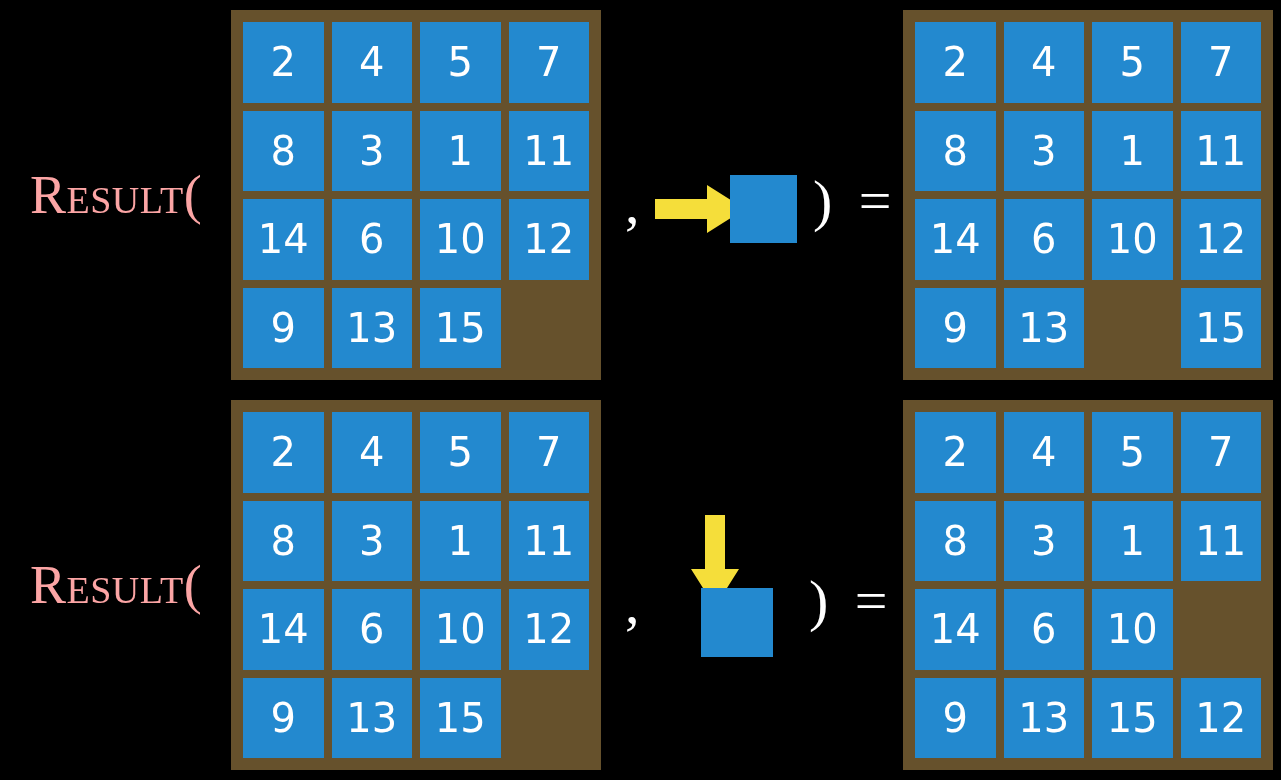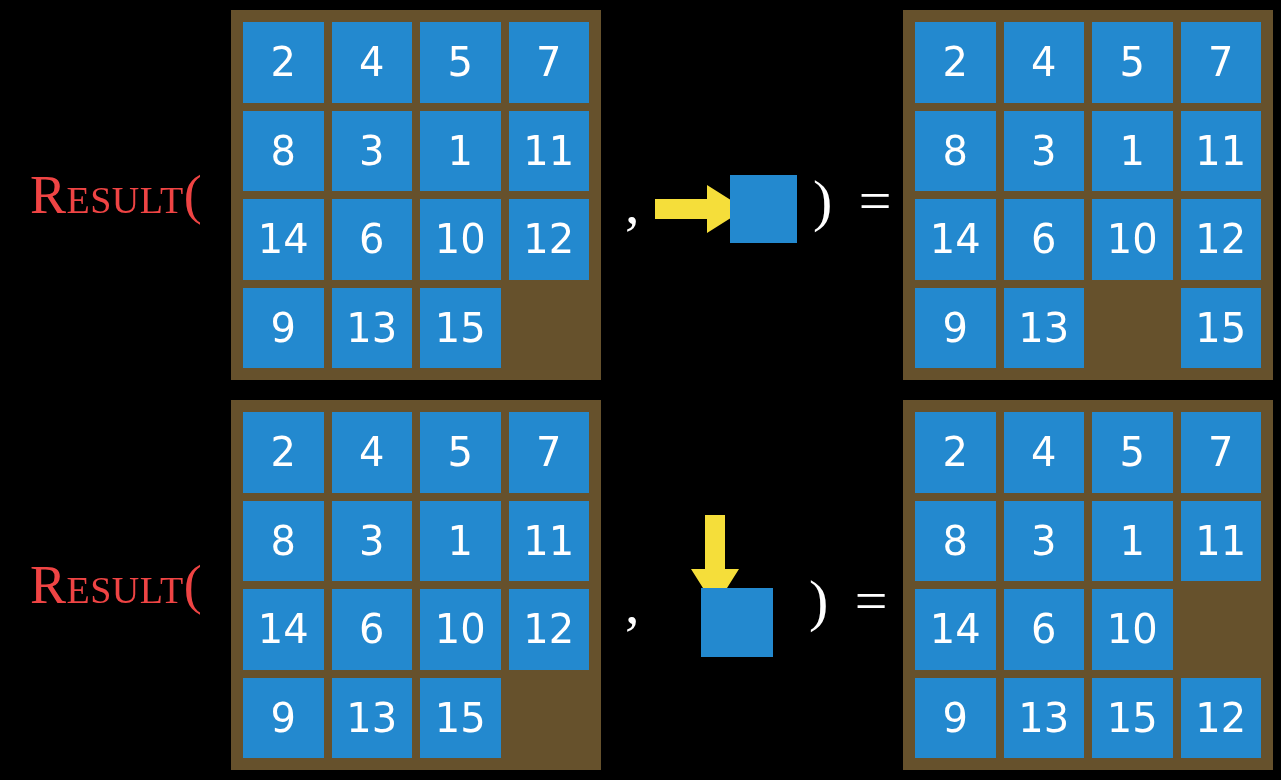--- a/index.html
+++ b/index.html
@@ -29,21 +29,21 @@
   }
   .eq-row.row-1 { top: 0px; }
   .eq-row.row-2 { top: 390px; }
 
   
   .result-label {
     position: absolute;
     left: 30px;
     top: 50%;
     transform: translateY(-50%);
-    color: #ef4444;
+    color: #fca5a5;
     font-family: "Liberation Serif", serif;
     font-size: 54px;
     font-variant: small-caps;
     letter-spacing: 0.5px;
     white-space: nowrap;
     line-height: 1;
   }
 
   
   .board {

